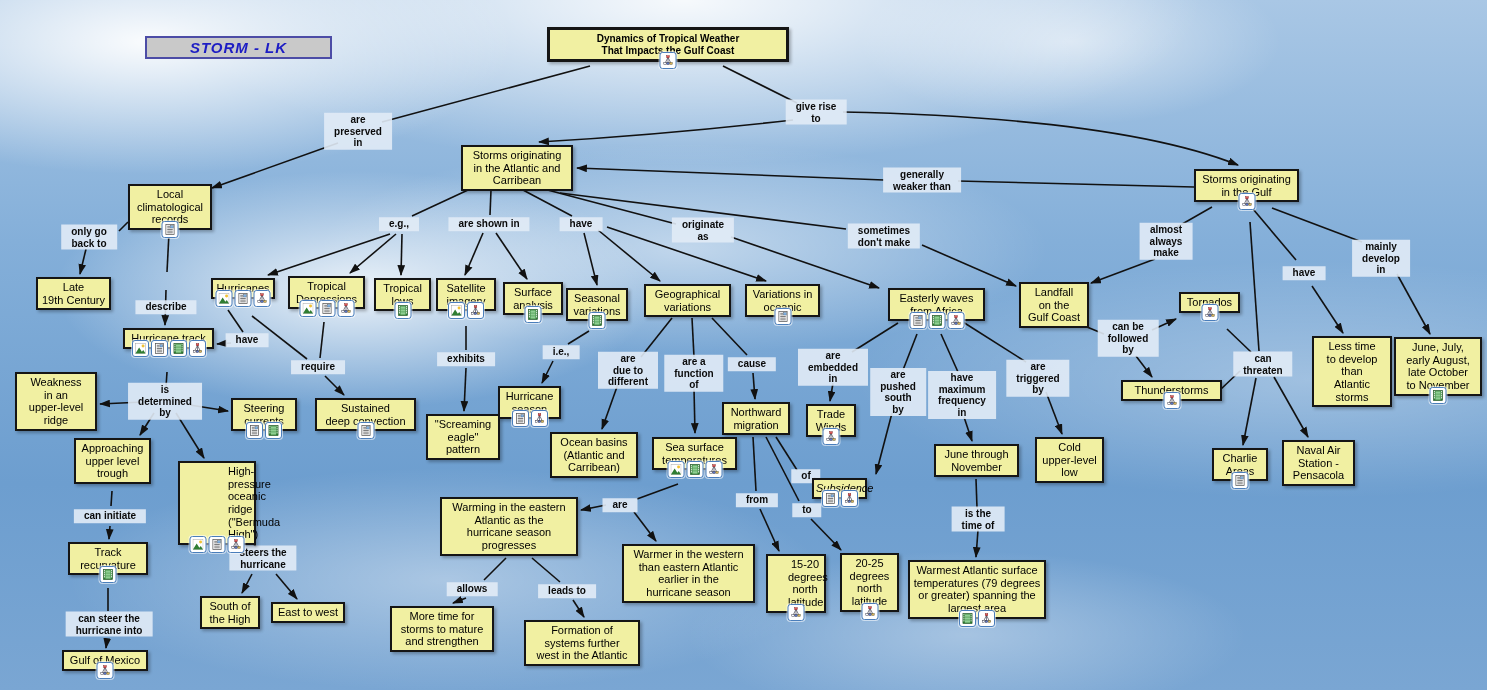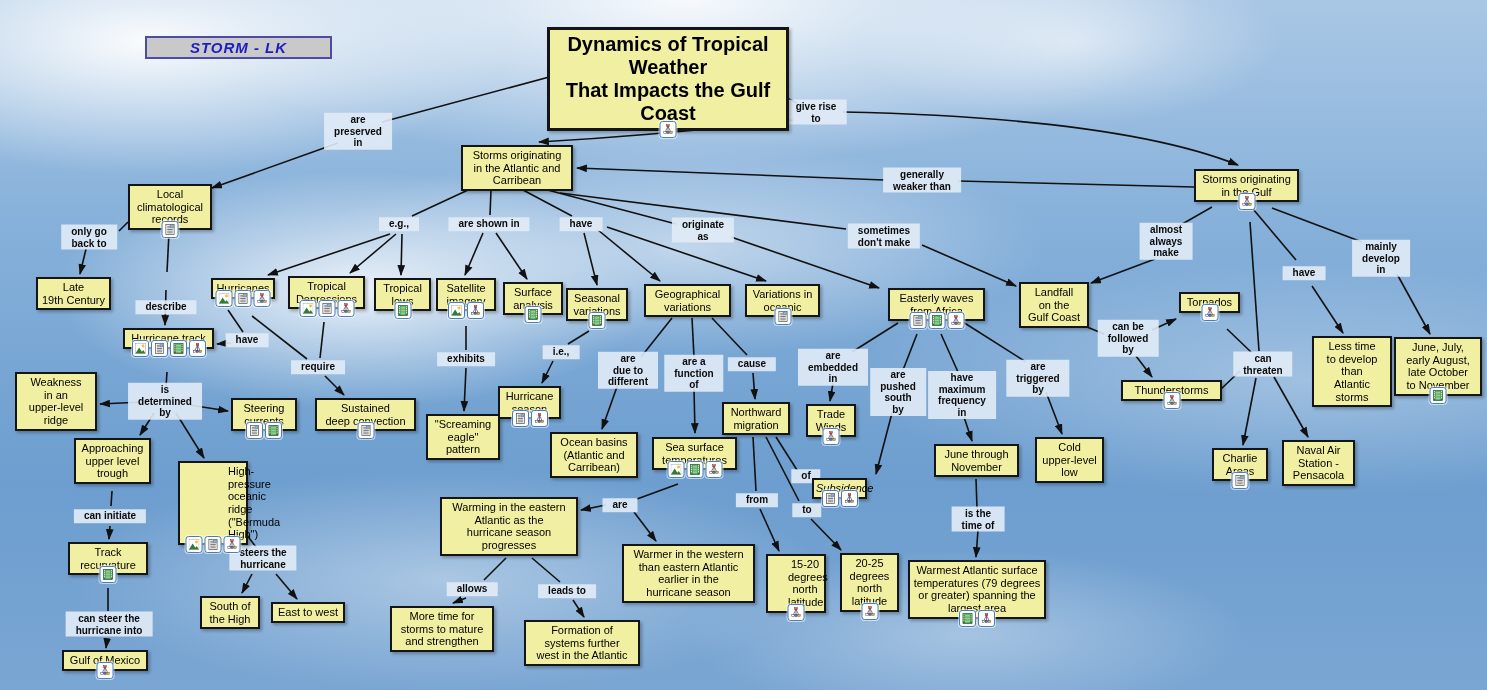--- a/index.html
+++ b/index.html
@@ -17,21 +17,21 @@
       radial-gradient(ellipse 400px 120px at 65% 92%, rgba(255,255,255,.35), rgba(255,255,255,0) 70%),
       linear-gradient(180deg,#a9c7e5 0%, #84afd9 35%, #6d9ecf 70%, #7aa6d3 100%);
   }
   #edges{position:absolute;left:0;top:0;width:1487px;height:690px;}
   .node{
     position:absolute; background:var(--node-fill,#f1f0a2); border:2px solid var(--node-border,#151515);
     box-sizing:border-box; text-align:center; color:#000;
     font-size:11px; line-height:1.15; padding:2px 2px; white-space:pre-line;
     box-shadow:2px 2px 3px rgba(0,0,0,.28);
   }
-  .node.title{font-weight:bold; font-size:20px; border-width:3px; padding:3px 3px;}
+  .node.title{font-weight:bold; font-size:10px; border-width:3px; padding:3px 3px;}
   .icon-row{position:absolute; left:50%; bottom:-10px; transform:translateX(-50%); display:flex; gap:2px;}
   .icon{width:15px;height:15px;background:#fff;border:1px solid #4a7ebb;border-radius:3px;
     display:flex;align-items:center;justify-content:center; box-shadow:0 0 0 1px rgba(255,255,255,.55);}
   .icon svg{width:11px;height:11px;display:block;}
   .link-label{
     position:absolute; transform:translate(-50%,-50%); background:var(--label-bg,rgba(225,235,246,.9));
     color:#0a0a0a; font-weight:bold; font-size:10px; line-height:1.15; text-align:center;
     padding:1px 10px; white-space:pre;
   }
   .logo{
@@ -326,21 +326,21 @@
               <rect x="1.6" y="3.4" width="1" height="1.4" fill="#fff"></rect>
               <rect x="1.6" y="5.6" width="1" height="1.4" fill="#fff"></rect>
               <rect x="1.6" y="7.8" width="1" height="1.4" fill="#fff"></rect>
               <rect x="9.4" y="1.2" width="1" height="1.4" fill="#fff"></rect>
               <rect x="9.4" y="3.4" width="1" height="1.4" fill="#fff"></rect>
               <rect x="9.4" y="5.6" width="1" height="1.4" fill="#fff"></rect>
               <rect x="9.4" y="7.8" width="1" height="1.4" fill="#fff"></rect>
               <line x1="3.2" y1="4.5" x2="8.8" y2="4.5" stroke="#2e7d32" stroke-width="0.5"></line>
               <line x1="3.2" y1="7.5" x2="8.8" y2="7.5" stroke="#2e7d32" stroke-width="0.5"></line>
             </svg></span></div></div>
-      <div class="node" style="left: 178px; top: 461px; width: 70px; padding-left: 48px;"><span>High-pressure
+      <div class="node" style="left: 178px; top: 461px; width: 78px; padding-left: 48px;"><span>High-pressure
 oceanic ridge
 ("Bermuda High")</span><div class="icon-row"><span class="icon"><svg viewBox="0 0 12 12">
               <rect x="0.5" y="0.5" width="11" height="11" fill="#fff" stroke="#999" stroke-width="0.5"></rect>
               <circle cx="8.8" cy="3.2" r="1.6" fill="#f2c234"></circle>
               <path d="M0.5 11.5 L4.5 5 L7.5 9.5 L9 7.5 L11.5 11.5 Z" fill="#2f7d32"></path>
             </svg></span><span class="icon"><svg viewBox="0 0 12 12">
               <rect x="1.5" y="0.5" width="9" height="11" fill="#fff" stroke="#555" stroke-width="0.8"></rect>
               <rect x="6.5" y="1.8" width="3" height="2.6" fill="#7fb2e5" stroke="#345" stroke-width="0.4"></rect>
               <line x1="3" y1="2.5" x2="6" y2="2.5" stroke="#333" stroke-width="0.7"></line>
               <line x1="3" y1="4.2" x2="6" y2="4.2" stroke="#333" stroke-width="0.7"></line>

